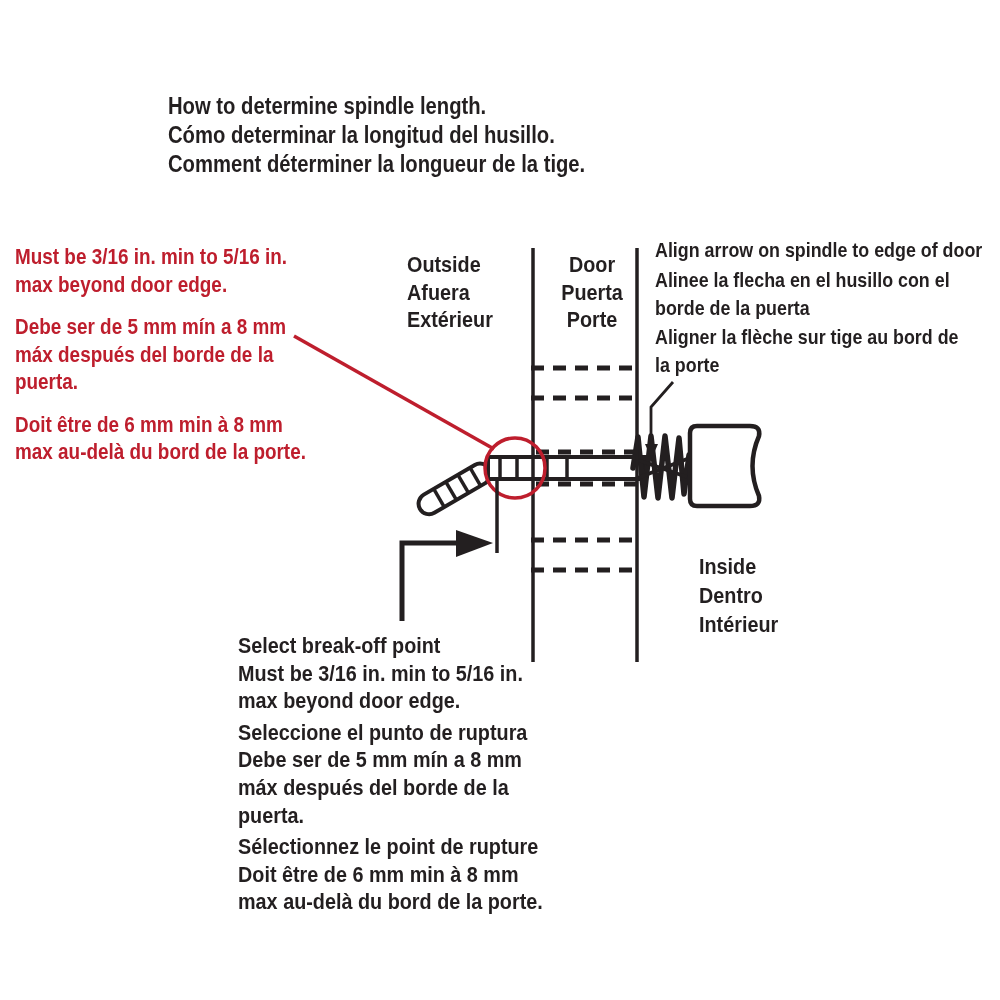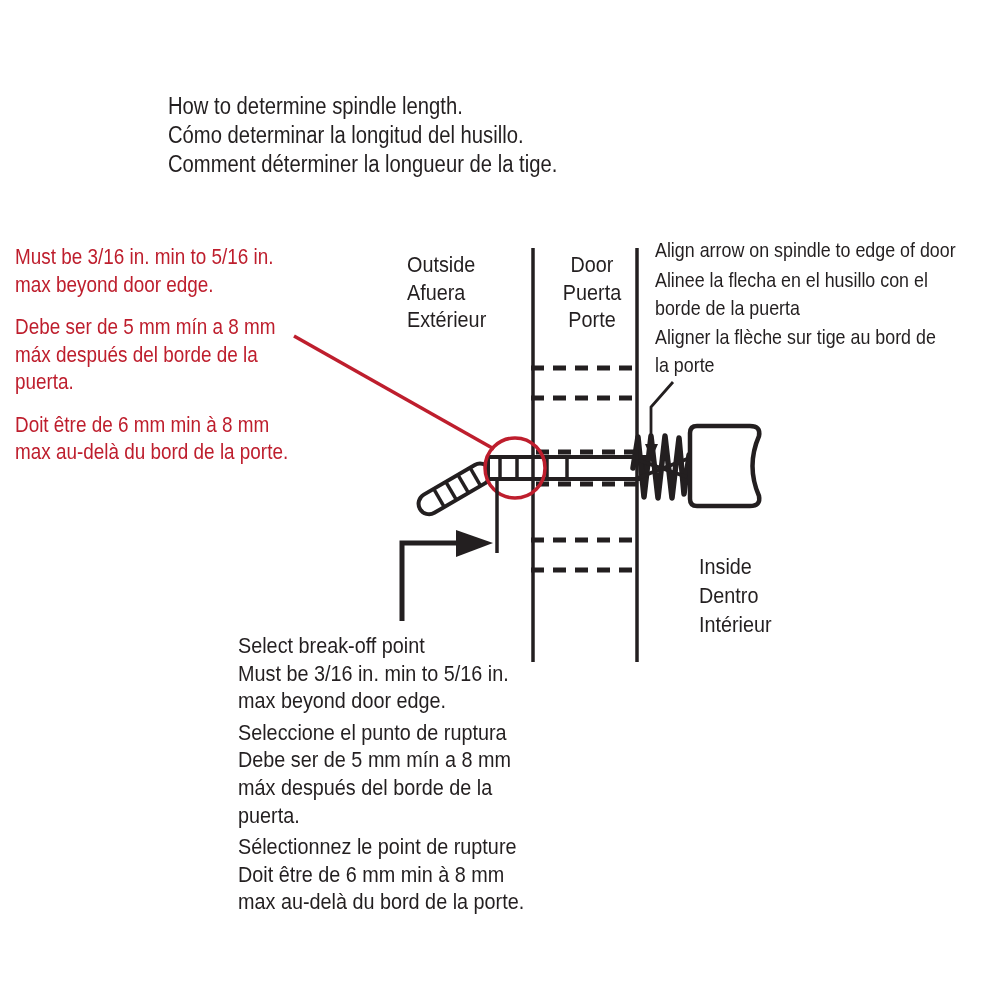--- a/index.html
+++ b/index.html
@@ -1,21 +1,21 @@
 <!DOCTYPE html>
 <html><head>
 <meta charset="utf-8">
 <style>
   :root{
     --ink:#231f20;
     --red:#be1e2d;
     --bg:#ffffff;
   }
   html,body{margin:0;padding:0;background:#fff;}
-  .page{position:relative;width:1000px;height:1000px;background:var(--bg);overflow:hidden;}
+  .page{position:relative;width:1000px;height:1000px;background:var(--bg);overflow:hidden;font-weight:bold;}
   svg.diagram{position:absolute;left:0;top:0;}
   .ink-stroke{stroke:var(--ink);}
   .red-stroke{stroke:var(--red);}
   .ink-fill{fill:var(--ink);}
   .txt{
     position:absolute;
     font-family:"Liberation Sans", sans-serif;
     color:var(--ink);
     white-space:nowrap;
     transform:scaleX(0.88);

